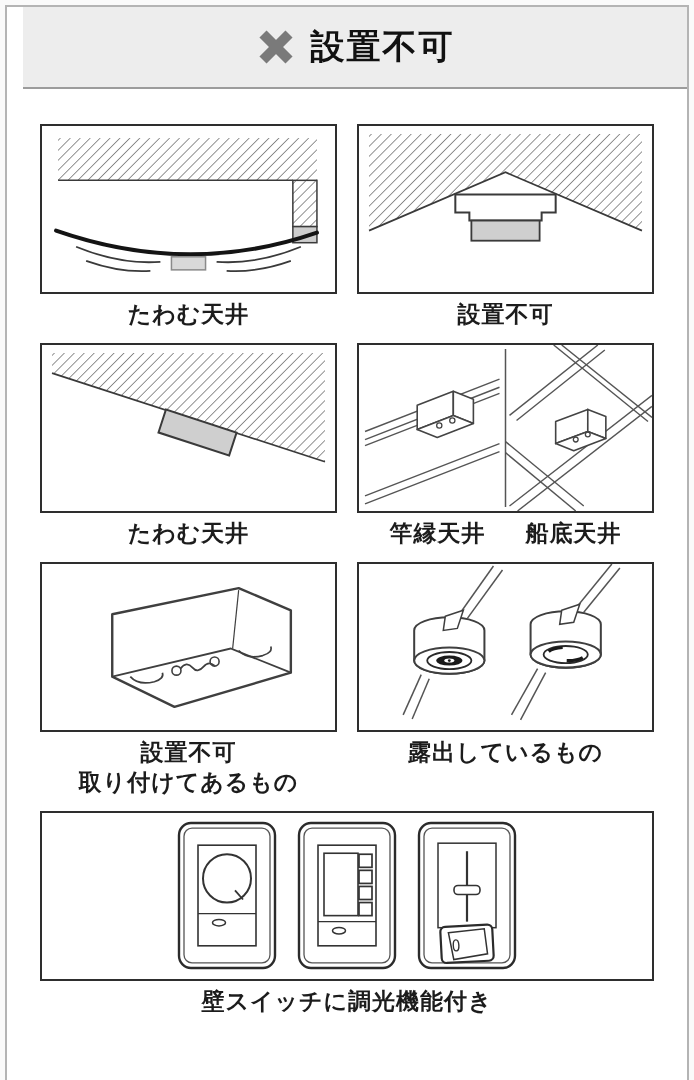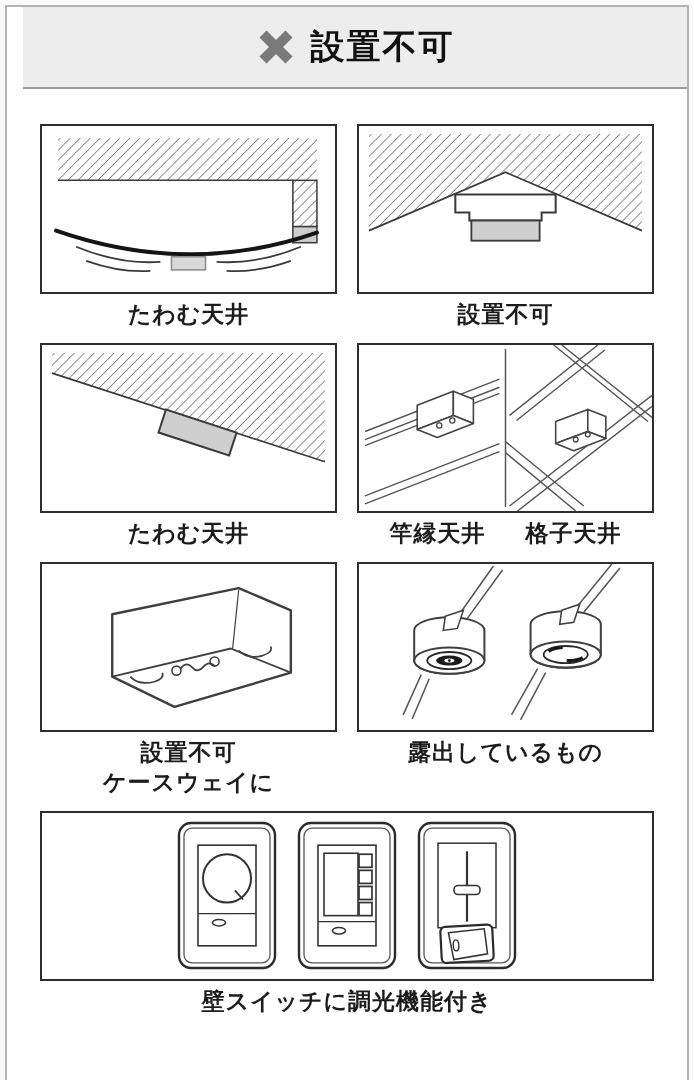--- a/index.html
+++ b/index.html
@@ -137,42 +137,42 @@
               <polygon points="196,76 228,64 228,86 196,98"></polygon>
               <polygon points="228,64 246,71 246,93 228,86"></polygon>
               <polygon points="196,98 228,86 246,93 214,105"></polygon>
             </g>
             <circle cx="216" cy="94" r="2.4" fill="none" stroke="#444" stroke-width="1.3"></circle>
             <circle cx="228" cy="89" r="2.4" fill="none" stroke="#444" stroke-width="1.3"></circle>
           </svg>
         </div>
         <div class="lbl lbl-pair">
           <span>竿縁天井</span>
-          <span>格子天井</span>
+          <span>船底天井</span>
         </div>
       </div>
     </div>
 
     <div class="row">
       <div class="fig">
         <div class="box">
           <svg class="ill" viewBox="0 0 292 165" preserveAspectRatio="none">
             <path d="M70 50 L196 24 L248 46 L248 108 L132 142 L70 112 Z" fill="#ffffff" stroke="#3f3f3f" stroke-width="2.4" stroke-linejoin="round"></path>
             <path d="M70 112 L188 84 L248 108" fill="none" stroke="#3f3f3f" stroke-width="1.8"></path>
             <line x1="196" y1="26" x2="190" y2="84" stroke="#3f3f3f" stroke-width="1.2"></line>
             <path d="M88 112 q8 9 24 5 q10 -3 8 -9" fill="none" stroke="#3f3f3f" stroke-width="1.7"></path>
             <path d="M196 86 q8 9 24 5 q10 -3 8 -9" fill="none" stroke="#3f3f3f" stroke-width="1.7"></path>
             <circle cx="134" cy="106" r="4.5" fill="none" stroke="#3f3f3f" stroke-width="1.6"></circle>
             <circle cx="172" cy="97" r="4.5" fill="none" stroke="#3f3f3f" stroke-width="1.6"></circle>
             <path d="M138 104 q6 -8 12 -1 q5 6 11 -1 q5 -6 11 -1" fill="none" stroke="#3f3f3f" stroke-width="1.7"></path>
           </svg>
         </div>
         <div class="lbl">
           <div>設置不可</div>
-          <div>ケースウェイに</div>
+          <div>取り付けてあるもの</div>
         </div>
       </div>
 
       <div class="fig">
         <div class="box">
           <svg class="ill" viewBox="0 0 292 165" preserveAspectRatio="none">
 
             <g stroke="#555" stroke-width="1.5">
               <line x1="100" y1="50" x2="134" y2="2"></line>
               <line x1="108" y1="54" x2="143" y2="6"></line>

